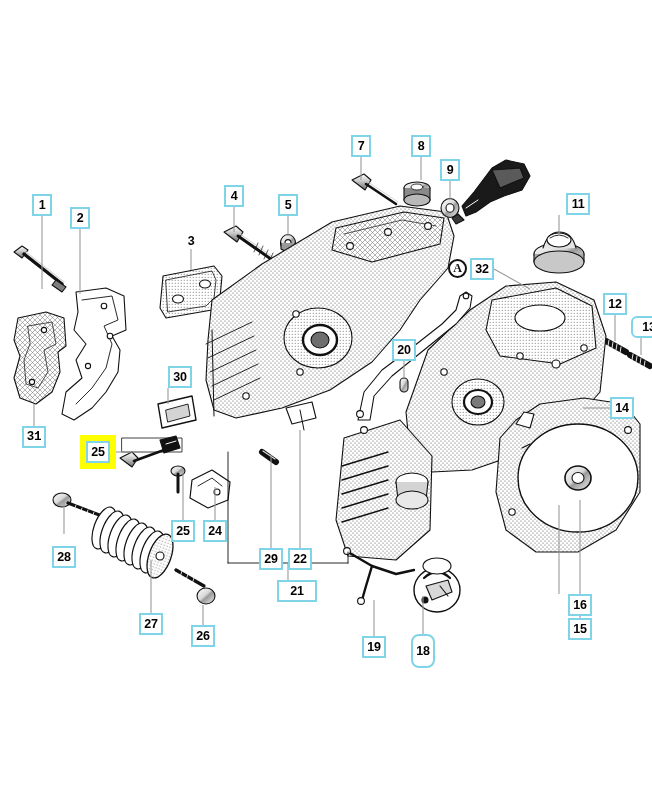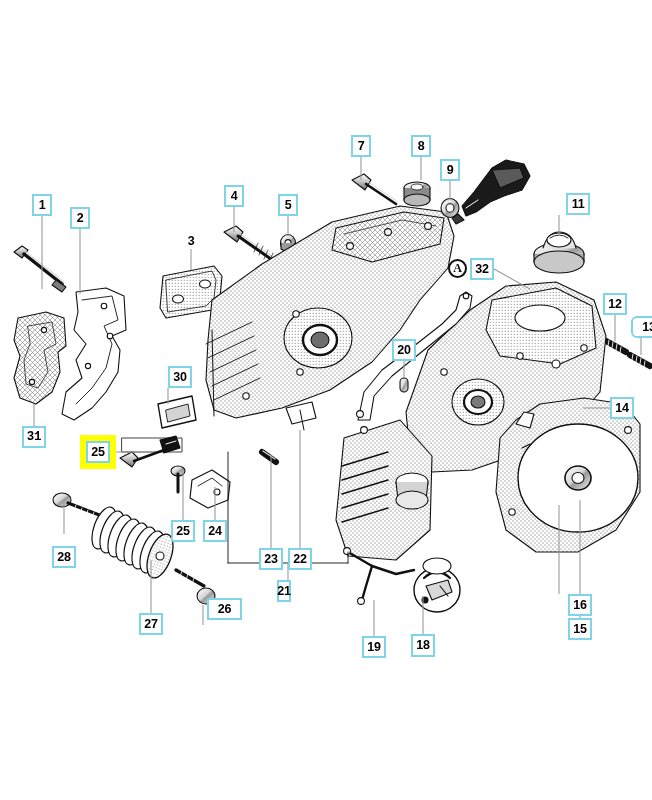--- a/index.html
+++ b/index.html
@@ -417,29 +417,29 @@
       <div class="callout" style="left: 278px; top: 194px; width: 20px; height: 22px;">5</div>
       <div class="callout" style="left: 351px; top: 135px; width: 20px; height: 22px;">7</div>
       <div class="callout" style="left: 411px; top: 135px; width: 20px; height: 22px;">8</div>
       <div class="callout" style="left: 440px; top: 159px; width: 20px; height: 22px;">9</div>
       <div class="callout" style="left: 547px; top: 193px; width: 24px; height: 22px; margin-left: 19px;">11</div>
       <div class="callout" style="left: 603px; top: 293px; width: 24px; height: 22px;">12</div>
       <div class="callout" style="left: 631px; top: 316px; width: 36px; height: 22px; border-radius: 6px;">13</div>
       <div class="callout" style="left: 610px; top: 397px; width: 24px; height: 22px;">14</div>
       <div class="callout" style="left: 568px; top: 618px; width: 24px; height: 22px;">15</div>
       <div class="callout" style="left: 547px; top: 594px; width: 24px; height: 22px; margin-left: 21px;">16</div>
-      <div class="callout" style="left: 411px; top: 634px; width: 24px; height: 23px;">18</div>
+      <div class="callout" style="left: 411px; top: 634px; width: 24px; height: 34px; border-radius: 8px;">18</div>
       <div class="callout" style="left: 362px; top: 600px; width: 24px; height: 22px; margin-top: 36px;">19</div>
       <div class="callout" style="left: 392px; top: 339px; width: 24px; height: 22px;">20</div>
-      <div class="callout" style="left: 277px; top: 580px; width: 14px; height: 22px;">21</div>
+      <div class="callout" style="left: 277px; top: 580px; width: 40px; height: 22px;">21</div>
       <div class="callout" style="left: 288px; top: 548px; width: 24px; height: 22px;">22</div>
-      <div class="callout" style="left: 259px; top: 548px; width: 24px; height: 22px;">23</div>
+      <div class="callout" style="left: 259px; top: 548px; width: 24px; height: 22px;">29</div>
       <div class="callout" style="left: 203px; top: 520px; width: 24px; height: 22px;">24</div>
       <div class="callout" style="left: 171px; top: 520px; width: 24px; height: 22px;">25</div>
-      <div class="callout" style="left: 191px; top: 598px; width: 35px; height: 22px; margin-left: 16px;">26</div>
+      <div class="callout" style="left: 191px; top: 625px; width: 24px; height: 22px;">26</div>
       <div class="callout" style="left: 139px; top: 613px; width: 24px; height: 22px;">27</div>
       <div class="callout" style="left: 52px; top: 534px; width: 24px; height: 22px; margin-top: 12px;">28</div>
       <div class="hl-wrap" style="left: 80px; top: 435px; width: 36px; height: 34px;"></div>
       <div class="callout" style="left: 86px; top: 441px; width: 24px; height: 22px;">25</div>
       <div class="callout" style="left: 156px; top: 366px; width: 24px; height: 22px; margin-left: 12px;">30</div>
       <div class="callout" style="left: 22px; top: 426px; width: 24px; height: 22px; font-family: Liberation Mono, monospace;">31</div>
       <div class="callout" style="left: 470px; top: 258px; width: 24px; height: 22px;">32</div>
     </div>
 
   <div class="marker-a" id="marker-a" style="left: 448px; top: 259px;">A</div>

